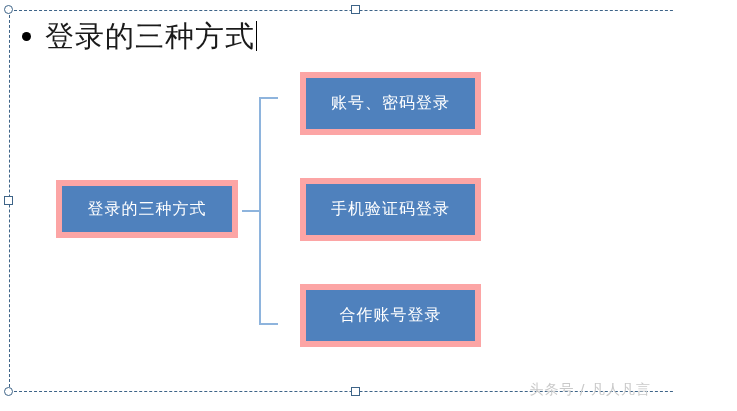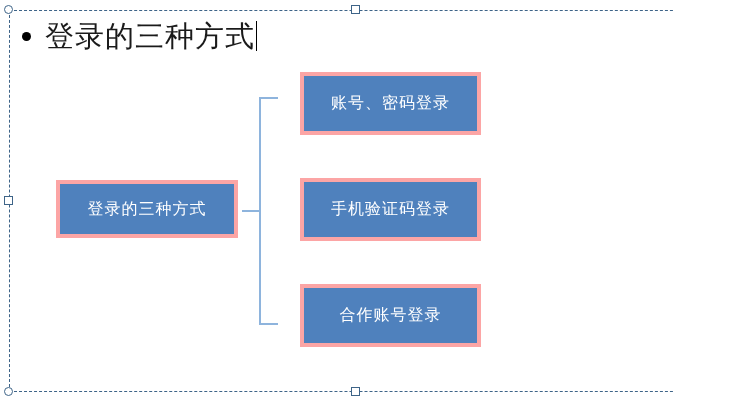--- a/index.html
+++ b/index.html
@@ -69,21 +69,21 @@
     height: 30px;
     background: #000000;
     vertical-align: middle;
     margin-left: 1px;
   }
 
   
   .node {
     position: absolute;
     background: #4f81bd;
-    border: 4px solid #fca5a5;
+    border: 6px solid #fca5a5;
     box-sizing: border-box;
     display: flex;
     align-items: center;
     justify-content: center;
     color: #ffffff;
     font-size: 16px;
     letter-spacing: 1px;
     font-family: "DejaVu Sans", "Liberation Sans", sans-serif;
   }
   #node-root   { left: 56px;  top: 180px; width: 182px; height: 58px; }
@@ -147,14 +147,15 @@
   </div>
 
   <div class="node" id="node-child3">
     <span>合作账号登录</span>
   </div>
 
   <div class="node" id="node-child2">
     <span>手机验证码登录</span>
   </div>
 
+  <div class="watermark">头条号 / 凡人凡言</div>
 
 </div>
 
 </body></html>

